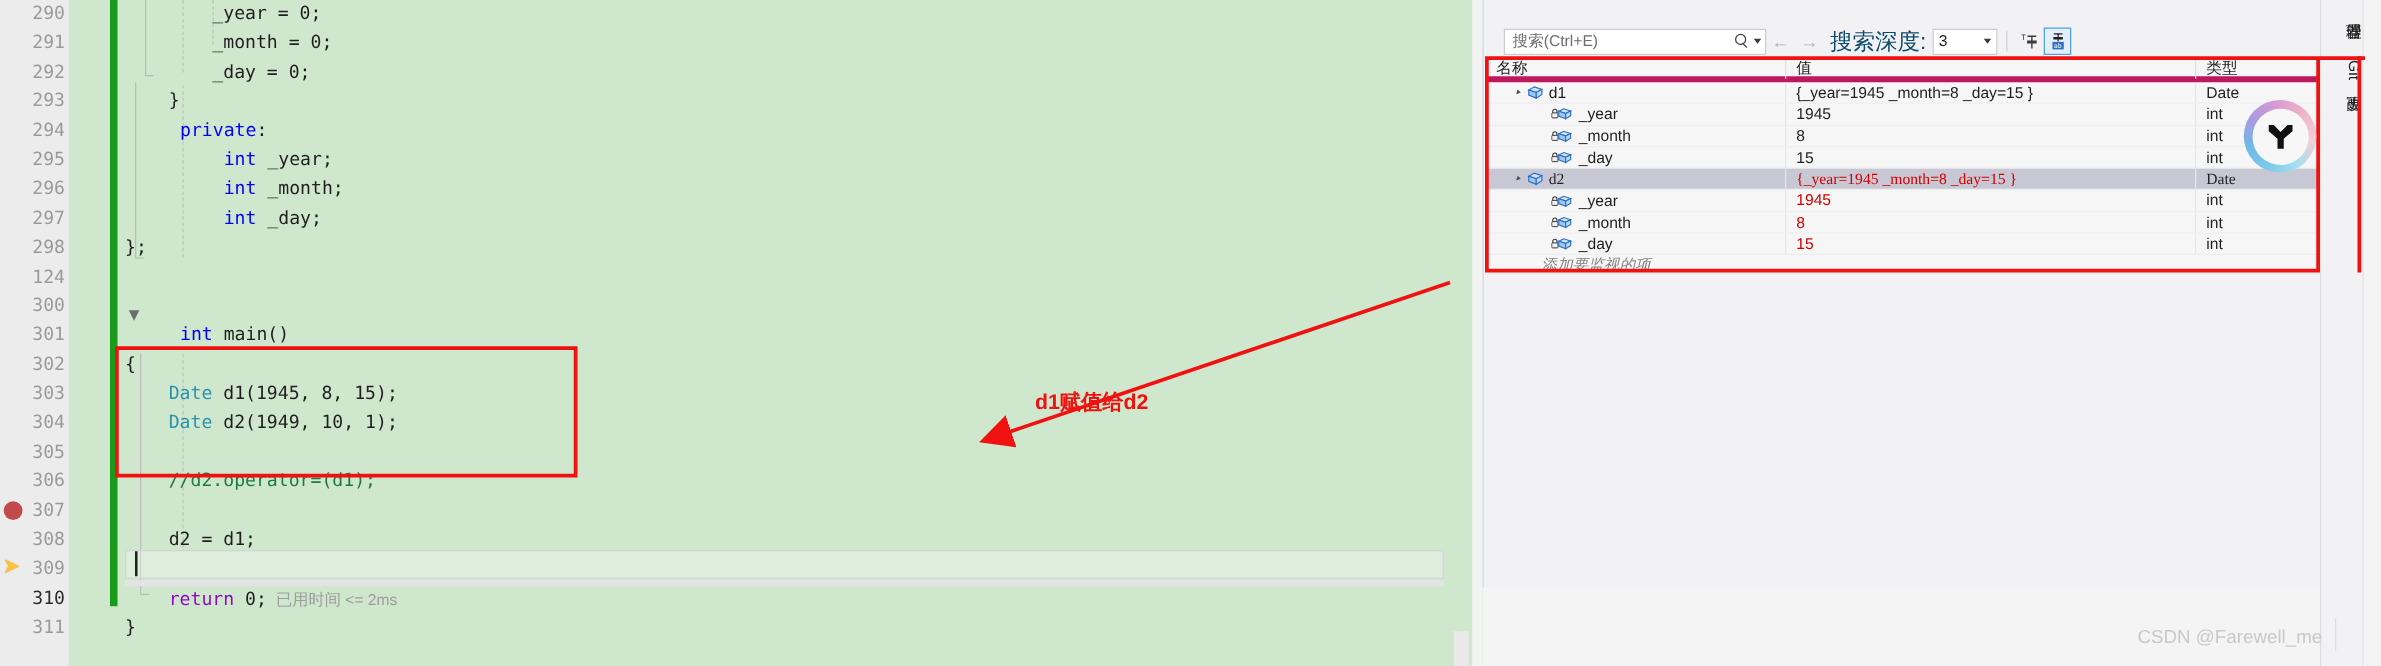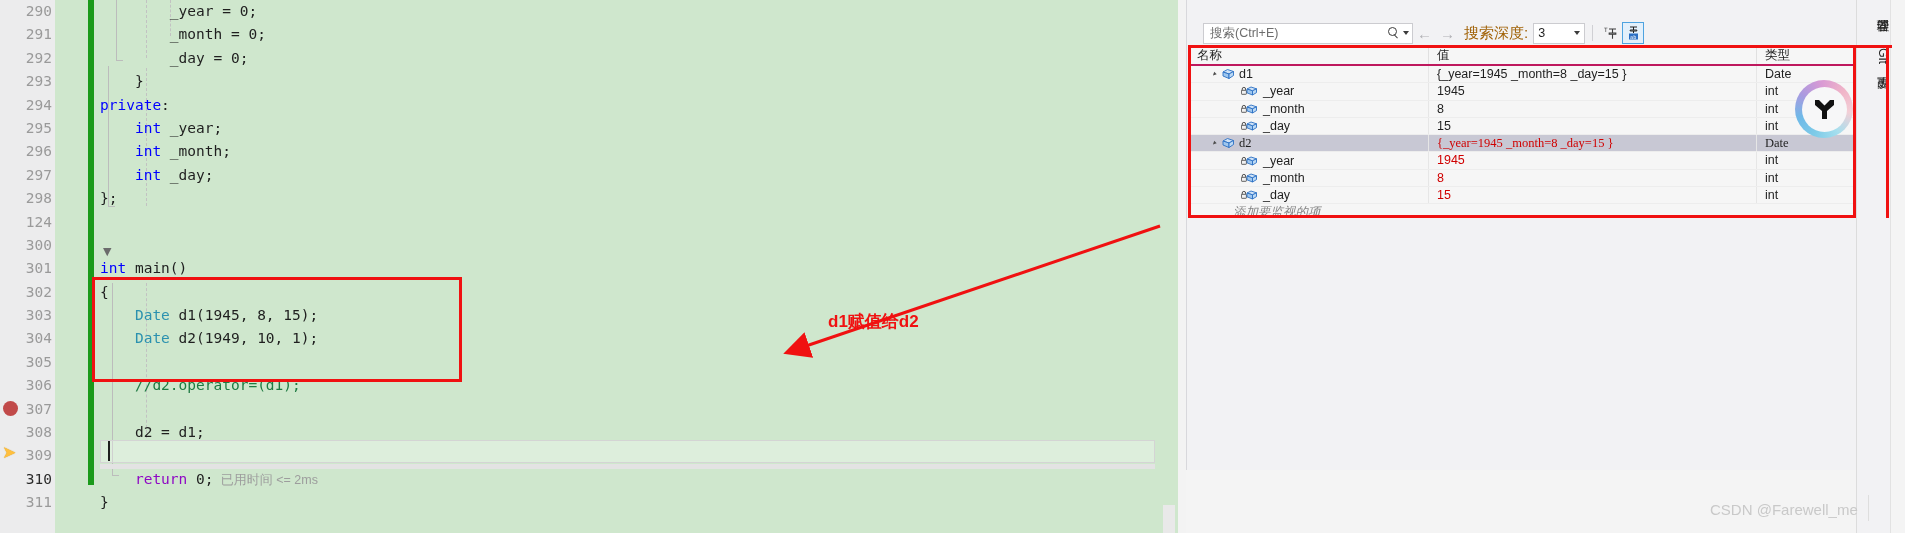--- a/index.html
+++ b/index.html
@@ -54,21 +54,21 @@
     background: #1a9a1a;
   }
   #code {
     position: absolute; left: 100px; top: 0;
     width: 1078px; height: 533px;
     font-family: "DejaVu Sans Mono", monospace;
     font-size: 14.5px;
     white-space: pre;
   }
   #code .ln { height: 23.4px; line-height: 23.4px; }
-  .kw  { color: #0000ff; }
+  .kw  { color: #0000ff; margin-left: 44px; }
   .typ { color: #2b91af; }
   .cmt { color: #1e7a42; }
   .pln { color: #1f1f1f; text-align: right; }
   .ret { color: #8f08c4; }
   .hint { color: #9d9d9d; font-family: "Liberation Sans", sans-serif; font-size: 13px; }
   .hint2 { color: #9d9d9d; font-family: "Liberation Sans", sans-serif; font-size: 12.5px; }
 
   
   .guide {
     position: absolute; width: 0; border-left: 1px dashed #c2c2c2;
@@ -175,21 +175,21 @@
     content: ""; position: absolute; left: 6px; top: 7px;
     width: 5px; height: 0; border-top: 1.6px solid #3c3c3c;
     transform: rotate(45deg); transform-origin: left center;
   }
   .tiny-caret {
     width: 0; height: 0; margin-left: 3px;
     border-left: 3px solid transparent; border-right: 3px solid transparent;
     border-top: 4px solid #3c3c3c;
   }
   .nav-arrow { font-size: 15px; color: #b0b0b4; padding: 0 4px; }
-  #depth-label { font-size: 15px; color: #a16207; margin-left: 5px; white-space: nowrap; }
+  #depth-label { font-size: 18px; color: #0c4a6e; margin-left: 5px; white-space: nowrap; }
   #depth-select {
     width: 52px; height: 21px; margin-left: 5px;
     background: #fff; border: 1px solid #ccccd0;
     display: flex; align-items: center; justify-content: space-between;
     padding: 0 4px; font-size: 12.5px; color: #1f1f1f;
   }
   .sep-v { width: 1px; height: 16px; background: #d0d0d4; margin: 0 7px; }
   .icon-btn {
     width: 22px; height: 22px; display: flex; align-items: center; justify-content: center;
     font-size: 12px; color: #3c3c3c; position: relative;
@@ -198,21 +198,21 @@
 
   
   #watch-table {
     position: absolute; left: 2px; top: 47px;
     width: 668px; height: 170px;
     background: #f6f6f6;
     font-size: 12.5px;
   }
   #table-head {
     display: flex; height: 19px; align-items: center;
-    border-bottom: 2px solid #be185d;
+    border-bottom: 5px solid #be185d;
     background: #f6f6f6;
   }
   .th { color: #1f1f1f; padding-left: 8px; }
   .th.name { width: 240px; border-right: 1px solid #e0e0e0; }
   .th.val  { width: 328px; border-right: 1px solid #e0e0e0; }
   .th.typ2 { width: 98px; }
 
   .trow {
     display: flex; height: 17.3px; align-items: center;
     border-bottom: 1px solid #ededed;

